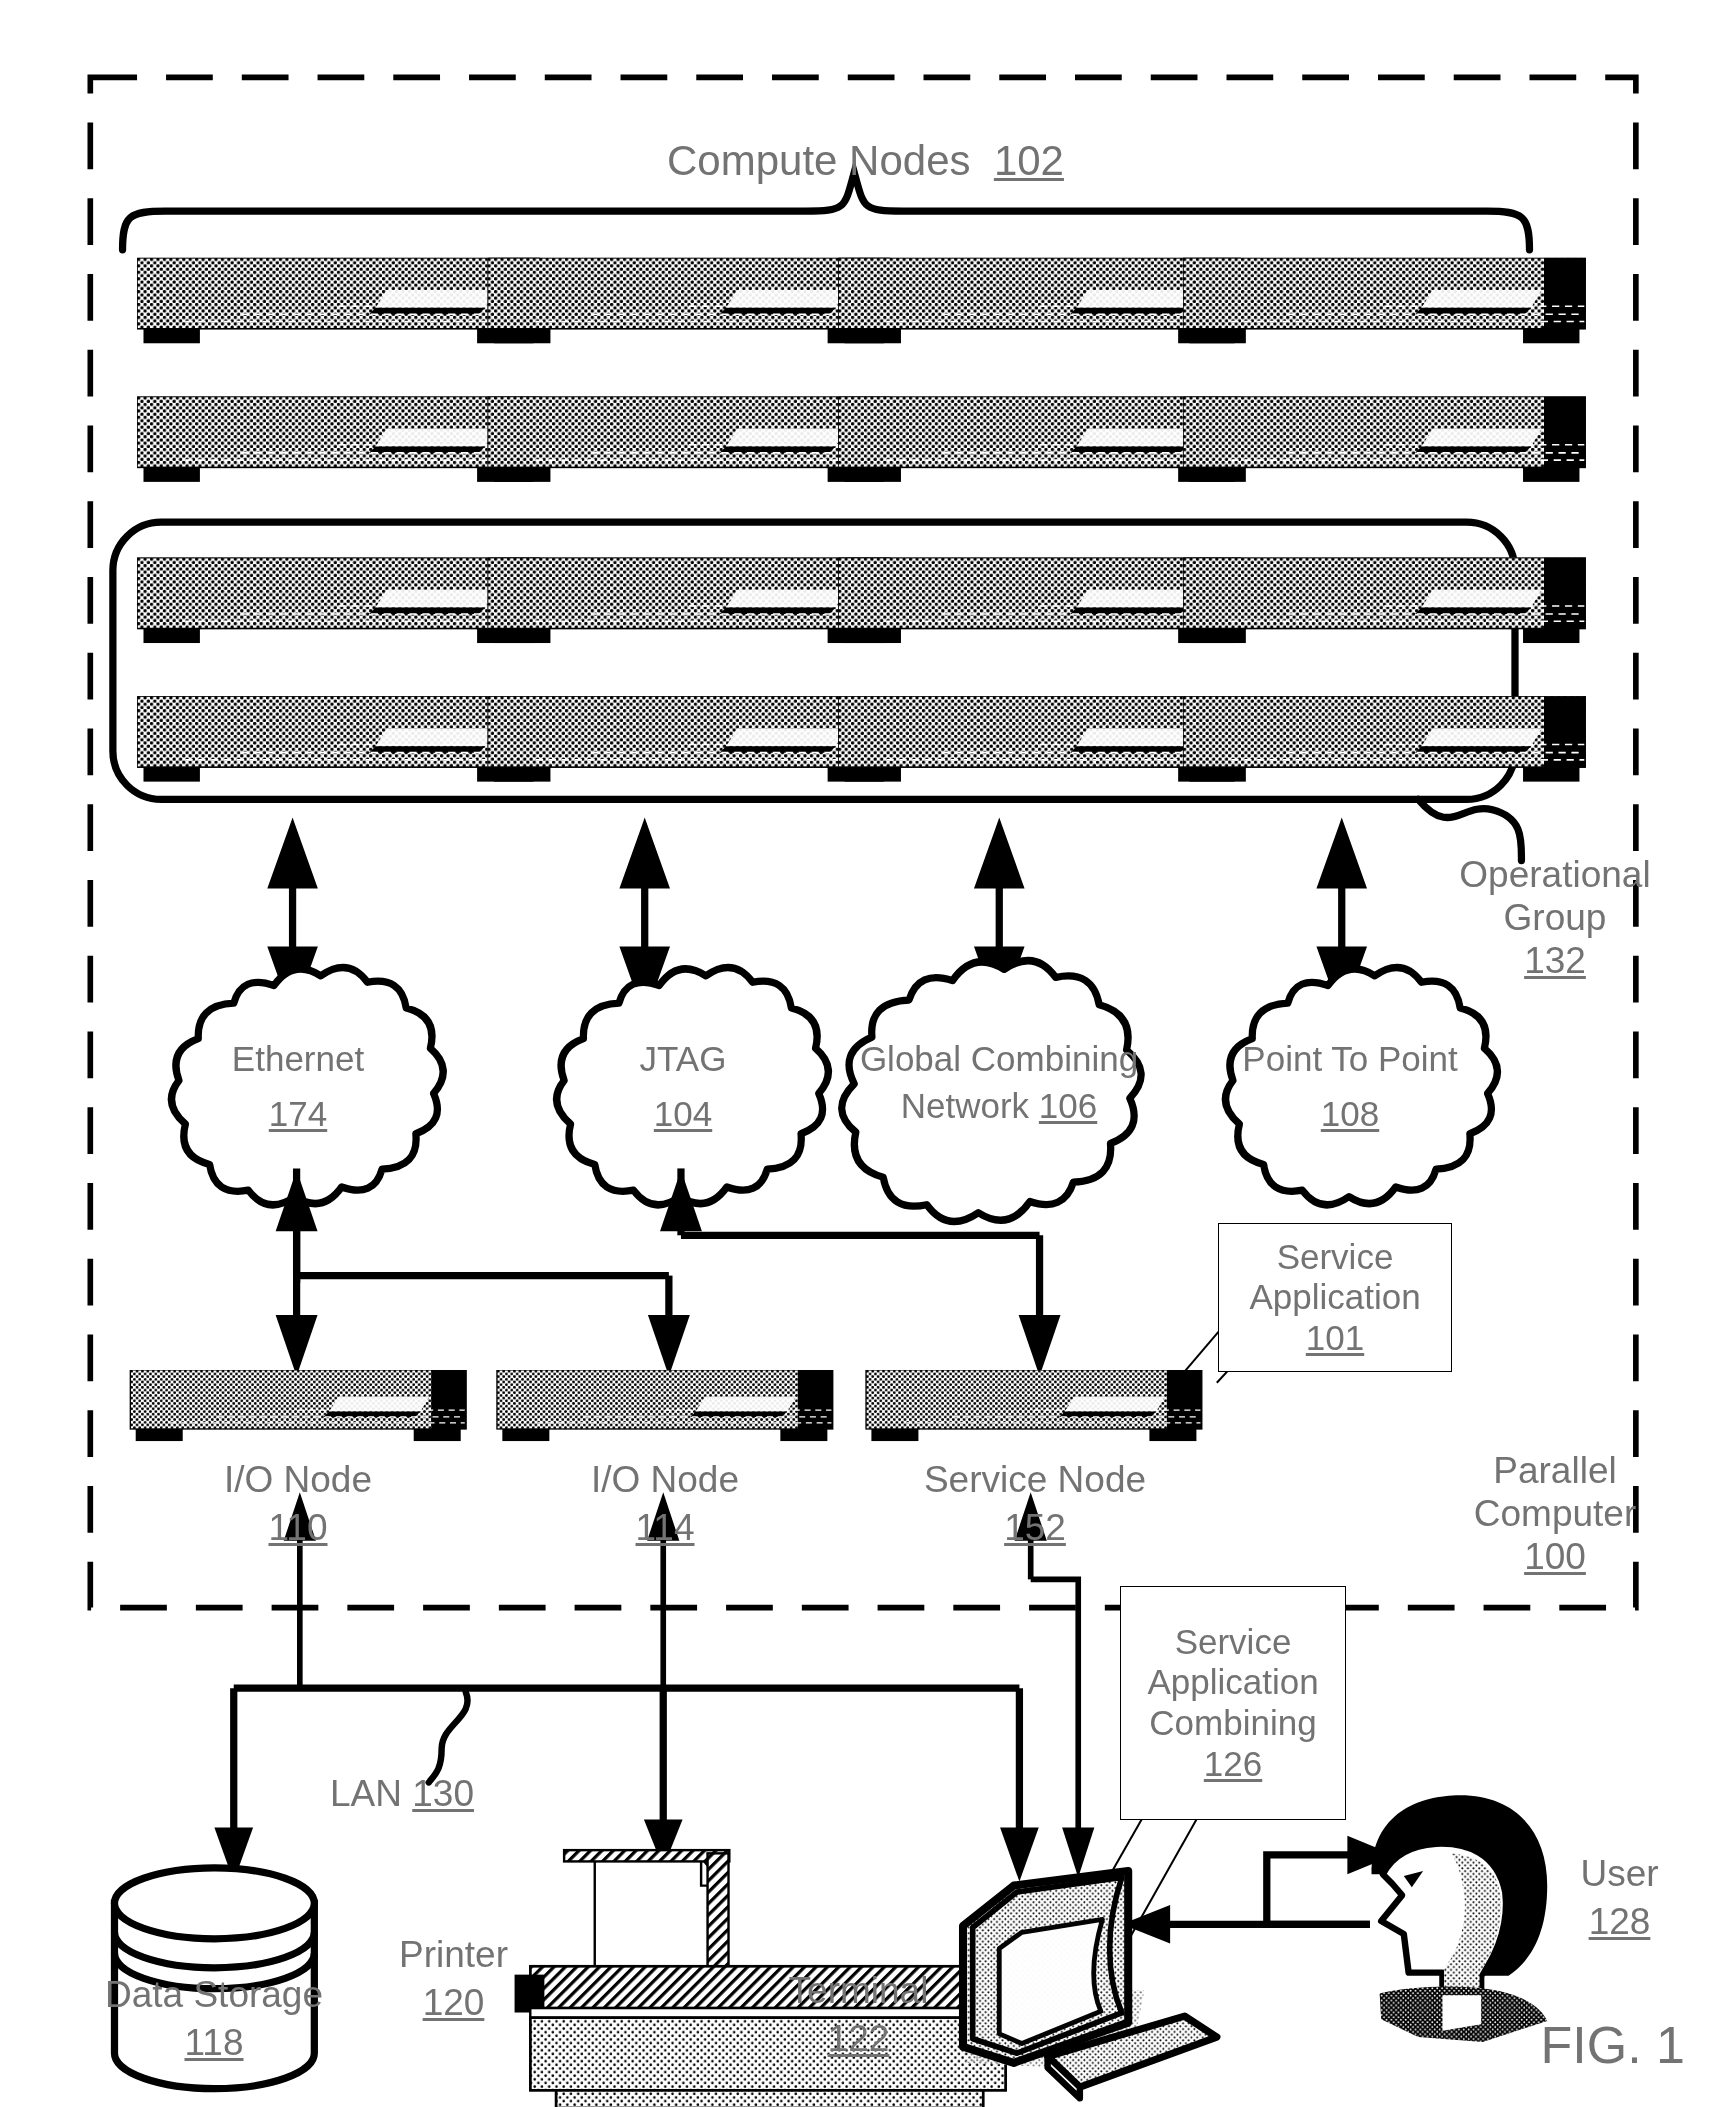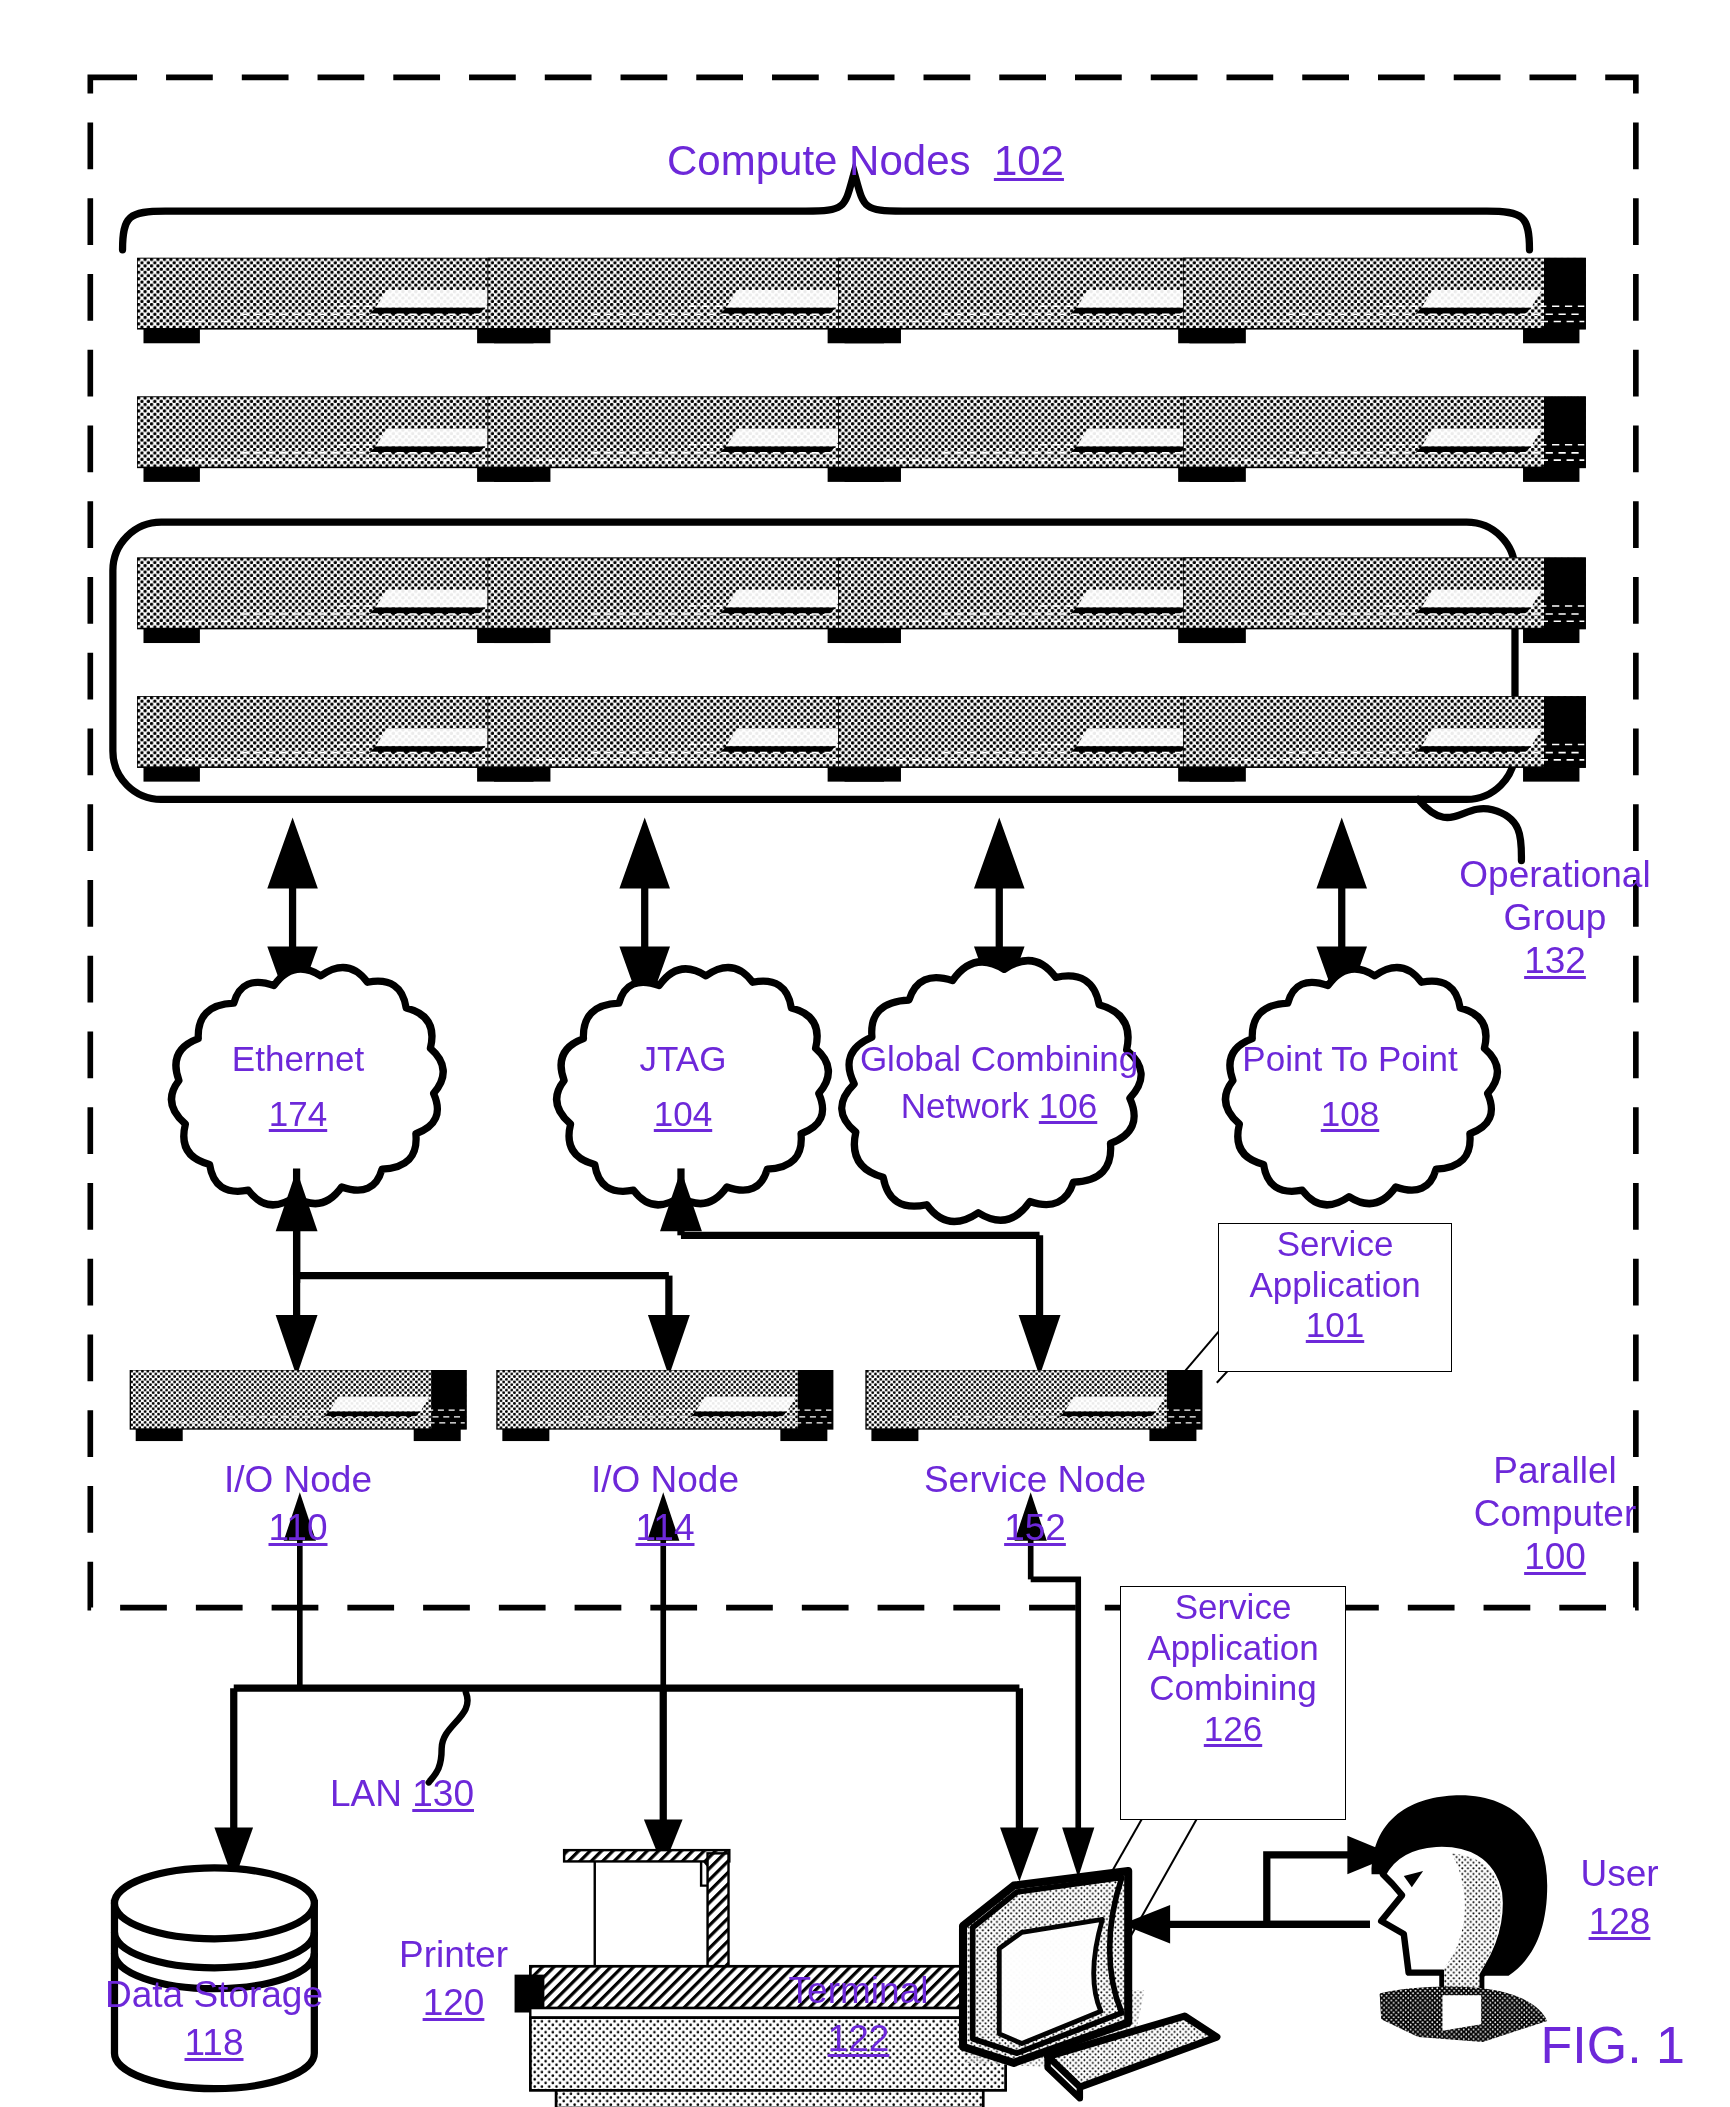--- a/index.html
+++ b/index.html
@@ -1,27 +1,27 @@
 <!DOCTYPE html>
 <html style="font-size:13px"><head>
 <meta charset="utf-8">
 <style>
   html,body{margin:0;padding:0;background:#fff;}
   body{width:1731px;height:2108px;position:relative;
        font-family:"Liberation Sans","DejaVu Sans",sans-serif;color:#000;}
   #stage{position:absolute;left:0;top:0;width:1731px;height:2108px;overflow:hidden;}
   svg.layer{position:absolute;left:0;top:0;width:1731px;height:2108px;}
-  .lbl{position:absolute;text-align:center;line-height:1.16;color:#6d28d9;}
+  .lbl{position:absolute;text-align:center;line-height:1.16;color:#737373;}
   .lbl .u{text-decoration:underline;text-underline-offset:3.2px;text-decoration-thickness:3.2px;}
   .f44{font-size:35px;}
   .f46{font-size:37px;}
   .f52{font-size:42px;}
   .f64{font-size:52px;}
   .boxed{position:absolute;border:1.6px solid #000;background:#fff;
-         display:flex;align-items:flex-start;justify-content:center;text-align:center;}
+         display:flex;align-items:center;justify-content:center;text-align:center;}
 </style>
 </head>
 <body>
 
 <div id="stage">
 
   <svg class="layer" viewBox="0 0 2148 2616">
     <defs>
 
       <pattern id="dit" width="8" height="8" patternUnits="userSpaceOnUse">

